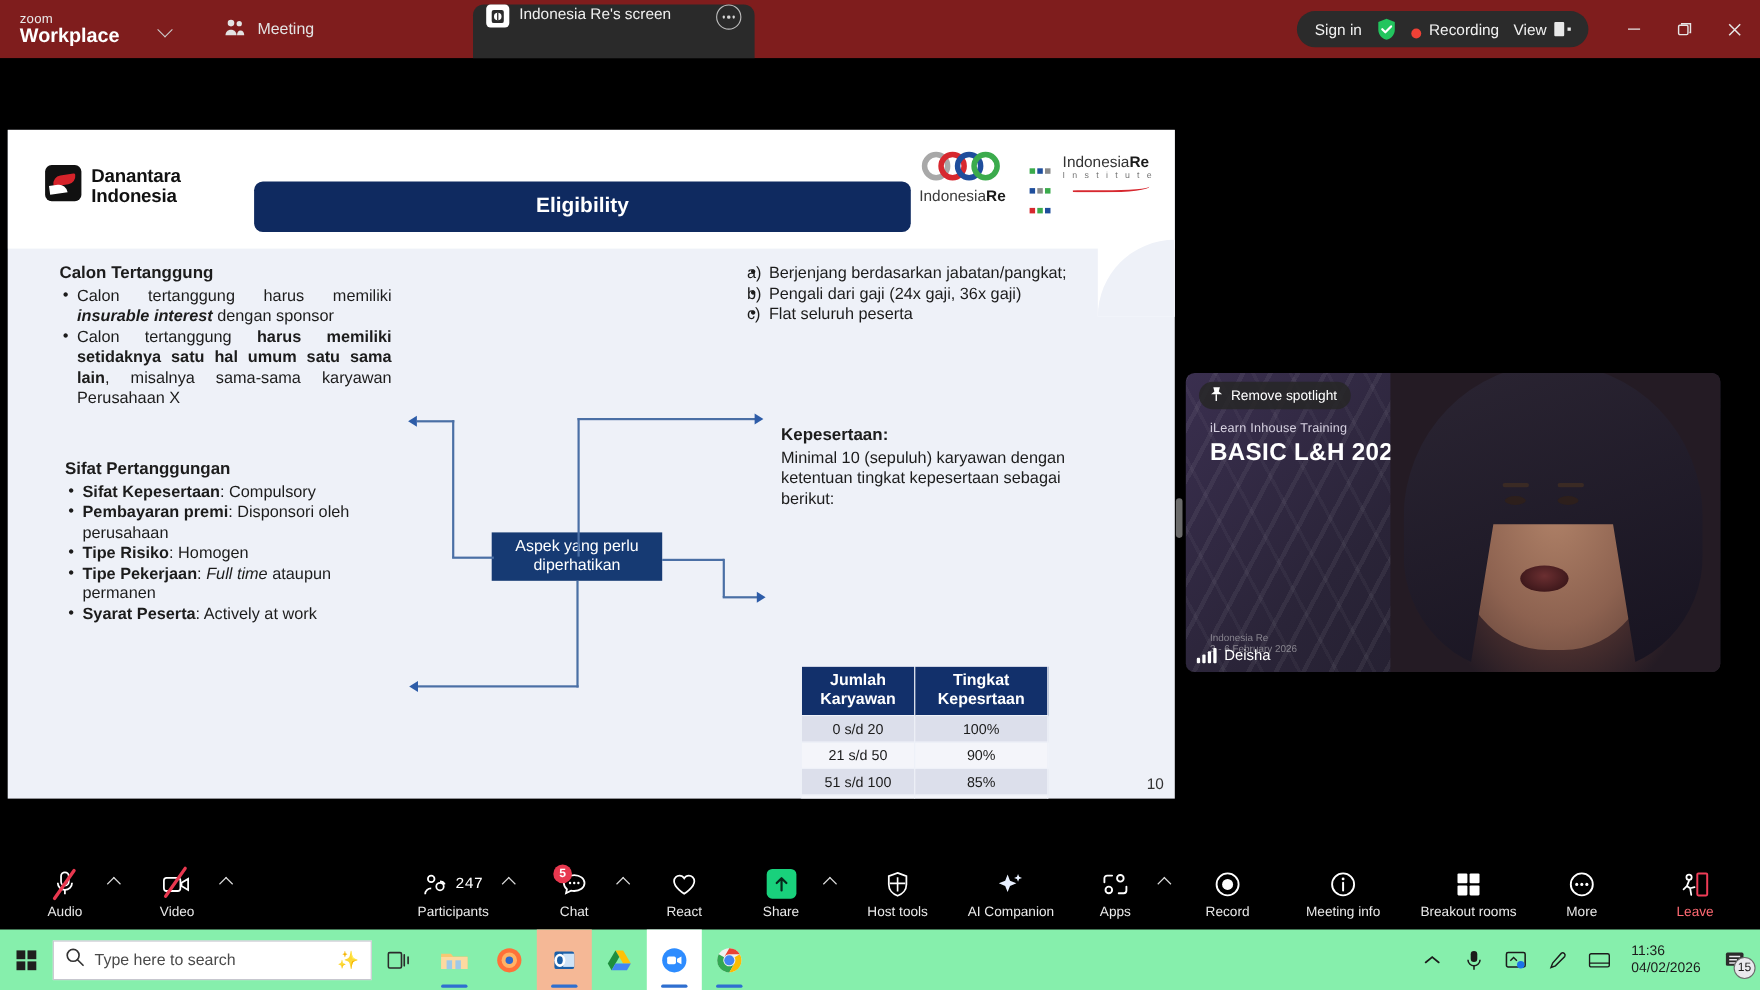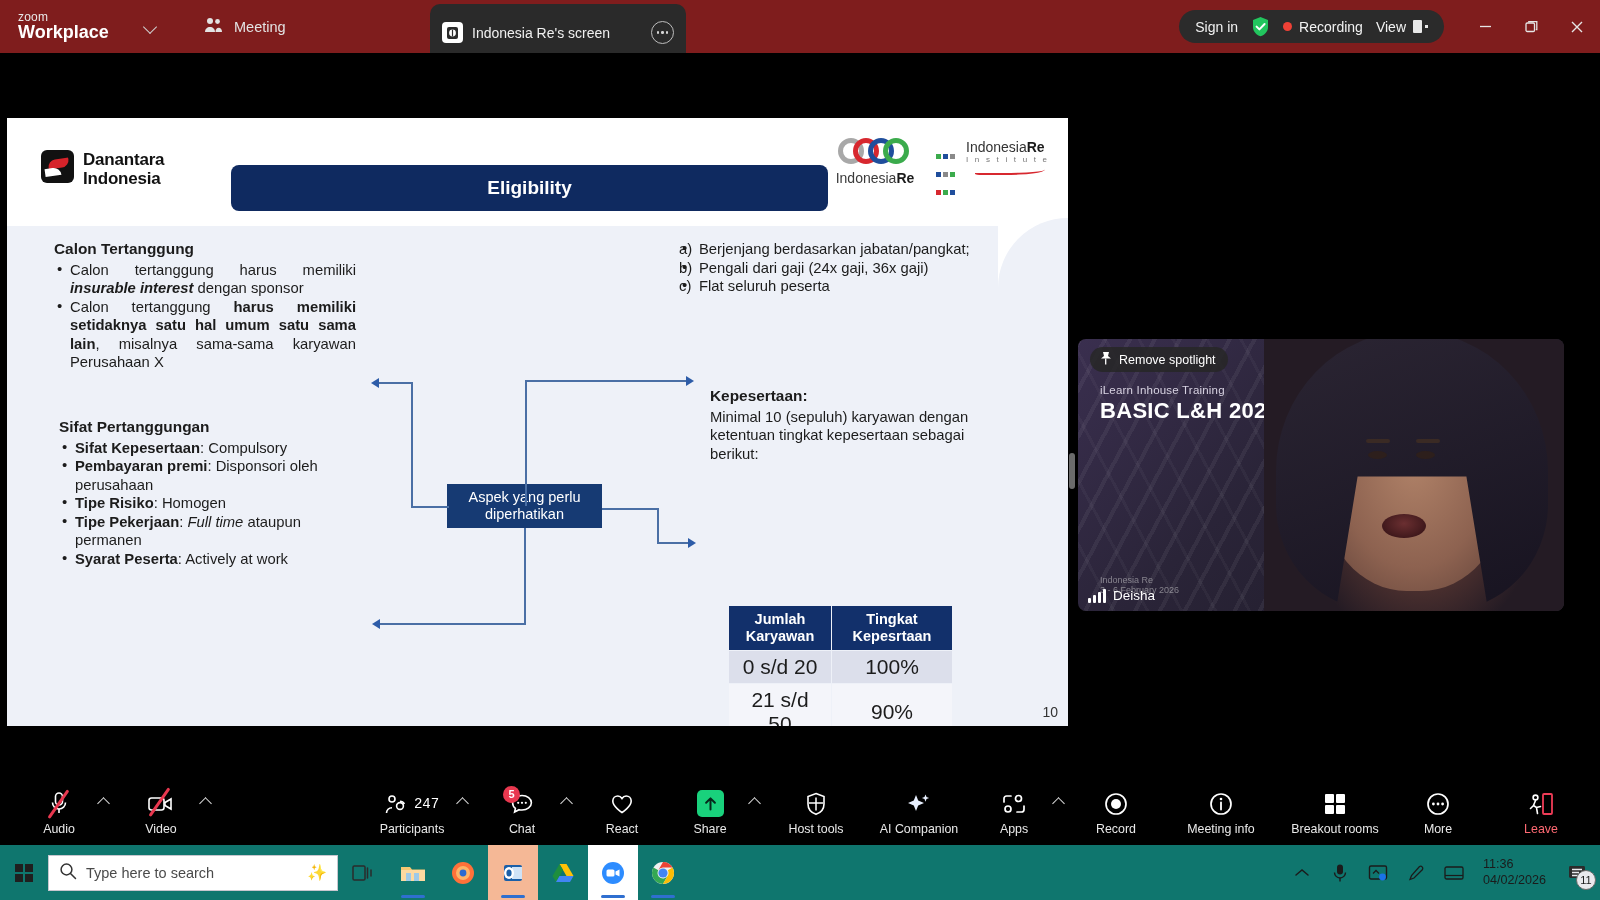--- a/index.html
+++ b/index.html
@@ -26,21 +26,21 @@
     width: 9px; height: 9px; border-right: 1.6px solid #cfcfcf; border-bottom: 1.6px solid #cfcfcf;
     transform: rotate(45deg);
   }
   .tab-meeting {
     display: flex; align-items: center; gap: 10px; margin-left: 30px;
     color: #e3e3e3; font-size: 14.5px; padding: 8px 12px; border-radius: 8px; cursor: pointer;
   }
   .tab-screen {
     position: absolute; left: 430px; top: 4px; width: 256px; height: 57px;
     background: #2a2a2a; border-radius: 10px 10px 0 0;
-    display: flex; align-items: center; gap: 9px; padding: 0 12px; cursor: pointer;
+    display: flex; align-items: flex-start; gap: 9px; padding: 0 12px; cursor: pointer;
   }
   .tab-screen .tlabel { color: #f0f0f0; font-size: 14px; flex: 1; }
   .share-ico {
     width: 21px; height: 21px; border-radius: 4px; background: #fff;
     display: flex; align-items: center; justify-content: center;
   }
   .share-ico svg { display: block; }
   .dots-btn {
     width: 23px; height: 23px; border: 1.5px solid #bdbdbd; border-radius: 50%;
     display: flex; align-items: center; justify-content: center; gap: 2px; cursor: pointer;
@@ -49,21 +49,21 @@
 
   .tb-right {
     position: absolute; right: 0; top: 0; height: 53px; display: flex; align-items: center;
   }
   .pill {
     display: flex; align-items: center; gap: 13px; height: 33px;
     background: #2b2b2b; border-radius: 17px; padding: 0 16px; margin-right: 18px;
   }
   .pill .signin { color: #f2f2f2; font-size: 14px; cursor: pointer; }
   .shield-ok { width: 19px; height: 21px; }
-  .recbox { display: flex; align-items: center; gap: 7px; cursor: pointer; }
+  .recbox { display: flex; align-items: flex-end; gap: 7px; cursor: pointer; }
   .recdot { width: 9px; height: 9px; border-radius: 50%; background: #ef4136; }
   .recbox span { color: #f2f2f2; font-size: 14px; }
   .viewbox { display: flex; align-items: center; gap: 7px; cursor: pointer; }
   .viewbox span { color: #f2f2f2; font-size: 14px; }
   .viewglyph { width: 15px; height: 13px; position: relative; }
   .viewglyph::before { content:""; position:absolute; left:0; top:0; width:9px; height:13px; background:#e8e8e8; border-radius:1px;}
   .viewglyph::after { content:""; position:absolute; right:0; top:5px; width:3px; height:3px; background:#e8e8e8;}
   .wbtn { width: 46px; height: 53px; display:flex; align-items:center; justify-content:center; cursor:pointer; }
   .wbtn svg { display:block; }
 
@@ -154,21 +154,21 @@
   .arrowL, .arrowR { position:absolute; width:0; height:0; }
   .arrowL { border-top:5px solid transparent; border-bottom:5px solid transparent; border-right:8px solid #2d5ca8; }
   .arrowR { border-top:5px solid transparent; border-bottom:5px solid transparent; border-left:8px solid #2d5ca8; }
 
   
   .tbl { position:absolute; left:721px; top:487px; border-collapse:collapse; }
   .tbl th {
     background:#12306b; color:#fff; font-size:14.5px; font-weight:bold;
     padding:5px 8px; line-height:17px; border:1.5px solid #eef1f8;
   }
-  .tbl td { font-size:21px; color:#1c1c1c; text-align:center; padding:4px 8px; border:1.5px solid #eef1f8; }
+  .tbl td { font-size:13px; color:#1c1c1c; text-align:center; padding:4px 8px; border:1.5px solid #eef1f8; }
   .tbl tr.odd td { background:#dcdfeb; }
   .tbl tr.even td { background:#f4f5fa; }
   .tbl td.c0 { width:103px; } .tbl td.c1 { width:121px; }
   .pageno { position:absolute; right:10px; bottom:6px; font-size:14px; color:#333; }
 
   
   .drag-handle {
     position:absolute; left:1069px; top:400px; width:6px; height:36px;
     background:#6b6b6b; border-radius:3px; cursor:col-resize;
   }
@@ -245,21 +245,21 @@
     background:#e8384f; color:#fff; font-size:11px; font-weight:bold;
     display:flex; align-items:center; justify-content:center; padding:0 4px;
   }
   .pcount { color:#fff; font-size:14px; margin-left:5px;font-family:Liberation Mono, monospace; }
   .slash { position:absolute; left:-1px; top:-3px; width:2.6px; height:34px; background:#e8384f;
     transform: rotate(35deg); border-radius:2px; }
   .share-sq { width:27px; height:27px; background:#19d17c; border-radius:5px; display:flex; align-items:center; justify-content:center; }
   .leave-lb { color:#ff6a73 !important; }
 
   
-  .taskbar { position:absolute; left:0; top:845px; width:1600px; height:55px; background:#0f766e; display:flex; align-items:center; }
+  .taskbar { position:absolute; left:0; top:845px; width:1600px; height:55px; background:#86efac; display:flex; align-items:center; }
   .start { width:48px; height:55px; display:flex; align-items:center; justify-content:center; cursor:pointer; }
   .winflag { width:18px; height:18px; display:grid; grid-template-columns:1fr 1fr; grid-gap:2px; }
   .winflag i { background:#1f1f1f; }
   .searchbox {
     width:290px; height:36px; background:#fff; border:1px solid #c7c7cf; display:flex; align-items:center;
     gap:9px; padding:0 10px; cursor:text;
   }
   .searchbox .ph { color:#4a4a4a; font-size:14.5px; flex:1; }
   .spark { font-size:16px; }
   .tk { width:50px; height:55px; display:flex; align-items:center; justify-content:center; cursor:pointer; position:relative; }
@@ -820,15 +820,15 @@
   </div>
   <div class="clock">
     <div>11:36</div>
     <div>04/02/2026</div>
   </div>
   <div class="notif">
     <svg width="22" height="20" viewBox="0 0 22 20">
         <rect x="2" y="3" width="16" height="12" rx="1.4" fill="#2b2b2b"></rect>
         <path d="M5 6.5h10M5 9.5h7M5 12.5h9" stroke="#e9e9ed" stroke-width="1.3"></path>
       </svg>
-    <span class="nb">11</span>
+    <span class="nb">15</span>
   </div>
 </div>
 
 </body></html>

